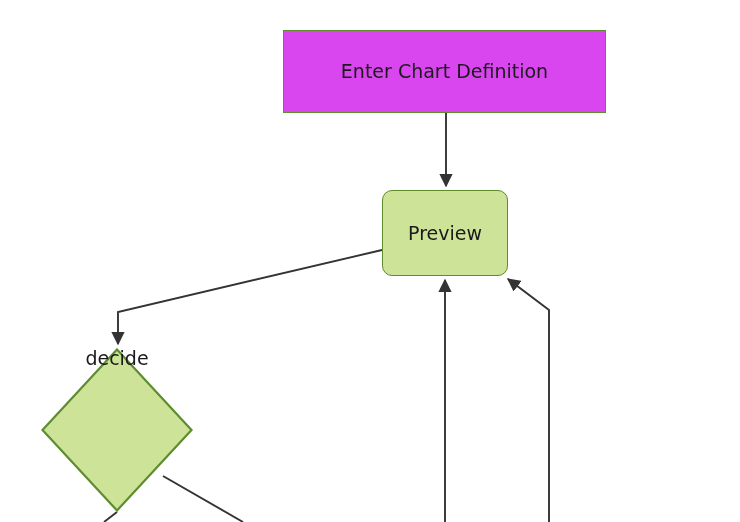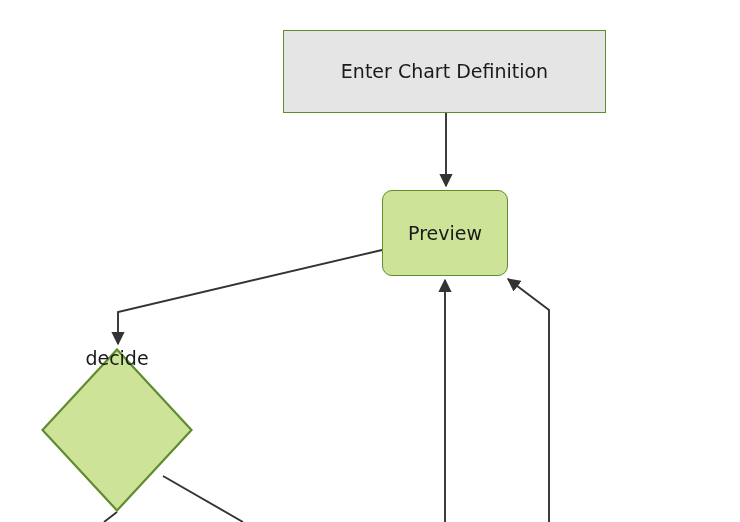--- a/index.html
+++ b/index.html
@@ -31,21 +31,21 @@
     z-index: 2;
   }
   .node-label {
     font-size: 19px;
     color: #1a1a1a;
     line-height: 1.1;
     white-space: nowrap;
     text-align: center;
   }
   .node-rect {
-    background: #e5e5e5;
+    background: #d946ef;
     border: 1.6px solid #5f8c2f;
   }
   .node-round {
     background: #cde498;
     border: 1.6px solid #5f8c2f;
     border-radius: 10px;
   }
   .node-diamond {
     background: transparent;
     border: none;

